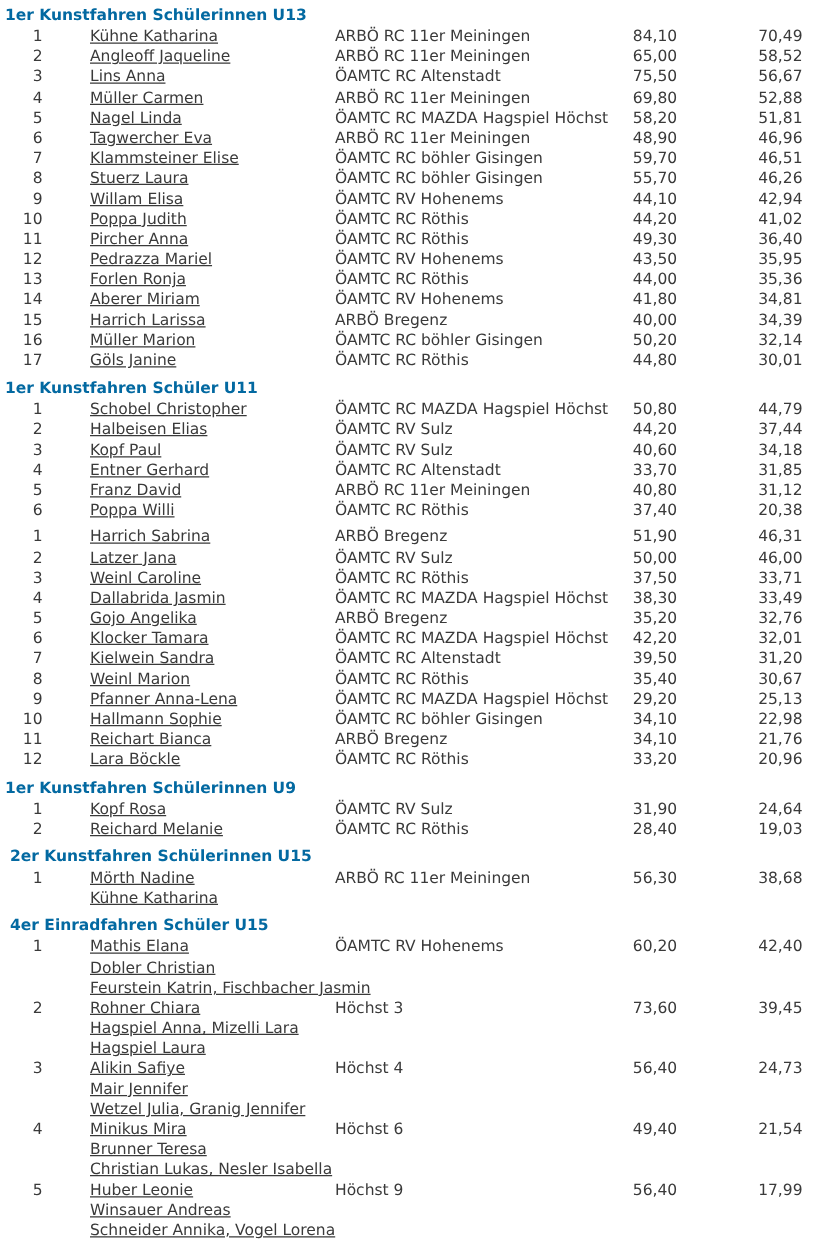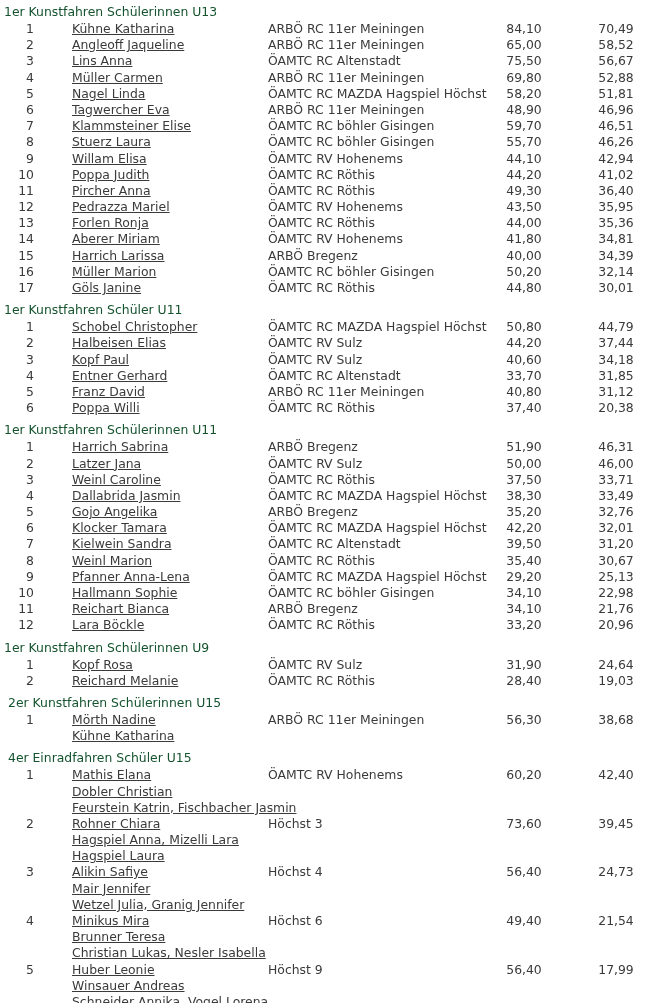--- a/index.html
+++ b/index.html
@@ -4,31 +4,31 @@
 <style>
   html, body { margin: 0; padding: 0; background: #ffffff; }
   body {
     width: 657px; height: 1003px; overflow: hidden;
     font-family: "DejaVu Sans", sans-serif;
     font-size: 12.4px; color: #3a3a3a;
   }
   #root { position: relative; padding-top: 3px; }
   .section { position: relative; }
   .section-title {
-    font-weight: normal; color: #14532d; height: 18px; line-height: 18px;
+    font-weight: bold; color: #0369a1; height: 18px; line-height: 18px;
     padding-left: 4px; white-space: nowrap;
   }
   .section.indent .section-title { padding-left: 8px; }
   .entry { position: relative; }
   .line { position: relative; height: 16.2px; line-height: 16.2px; white-space: nowrap; }
   .rank { position: absolute; left: 0; width: 34px; text-align: right; }
   .name { position: absolute; left: 72px; text-decoration: underline; }
   .club { position: absolute; left: 268px; }
   .v1 { position: absolute; left: 498px; width: 52px; text-align: center; }
-  .v2 { position: absolute; left: 590px; width: 52px; text-align: center; }
+  .v2 { position: absolute; left: 590px; width: 52px; text-align: right; }
   .gap { height: 5px; }
 </style>
 </head>
 <body>
 
 <div id="root">
     <div class="section">
       <div class="section-title">1er Kunstfahren Schülerinnen U13</div>
       <div class="entry">
         <div class="line">
@@ -237,21 +237,20 @@
           <span class="rank">6</span>
           <span class="name">Poppa Willi</span>
           <span class="club">ÖAMTC RC Röthis</span>
           <span class="v1">37,40</span>
           <span class="v2">20,38</span>
         </div>
       </div>
       <div class="gap"></div>
     </div>
     <div class="section">
-      <div class="section-title">1er Kunstfahren Schülerinnen U11</div>
       <div class="entry">
         <div class="line">
           <span class="rank">1</span>
           <span class="name">Harrich Sabrina</span>
           <span class="club">ARBÖ Bregenz</span>
           <span class="v1">51,90</span>
           <span class="v2">46,31</span>
         </div>
       </div>
       <div class="entry">

